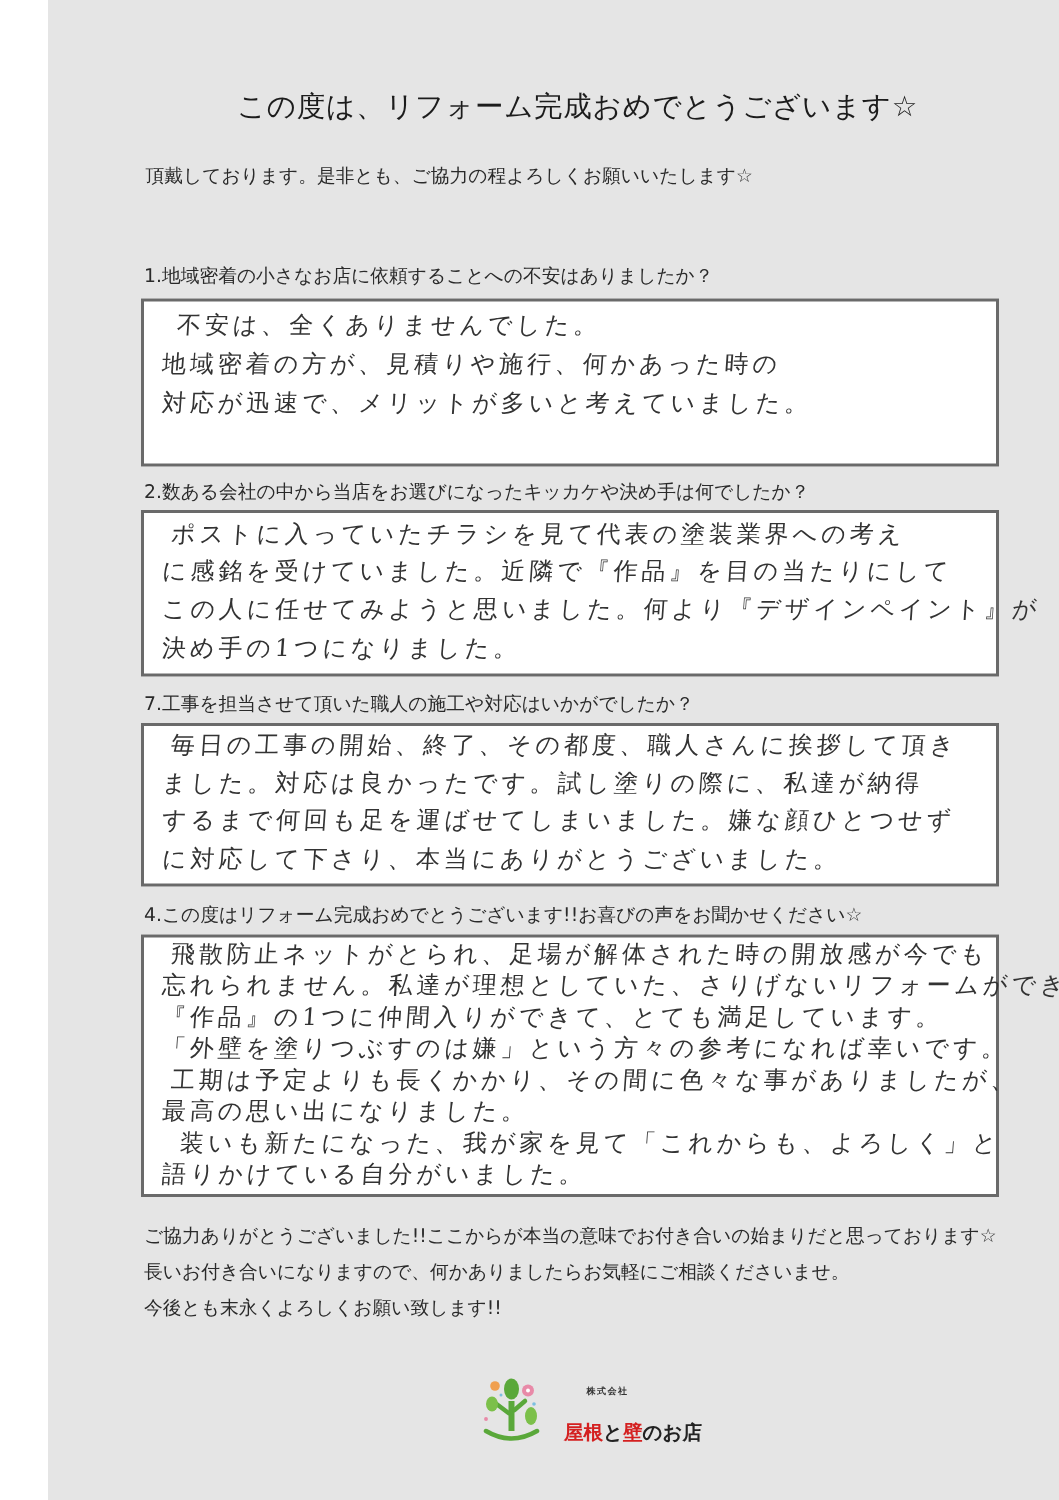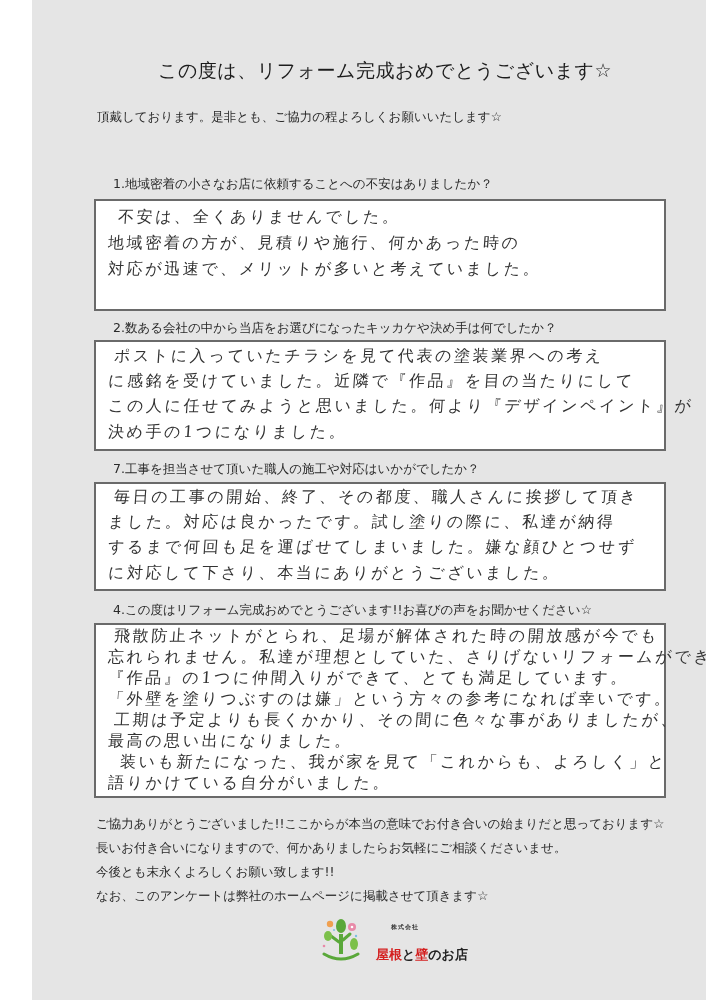--- a/index.html
+++ b/index.html
@@ -35,21 +35,21 @@
       position: absolute;
       left: 65px;
       top: 106px;
       width: 600px;
       font-size: 12.5px;
       line-height: 22px;
       color: #2a2a2a;
     }
     .q-label {
       position: absolute;
-      left: 81px;
+      left: 64px;
       font-size: 12.5px;
       color: #2a2a2a;
       white-space: nowrap;
     }
     .answer-box {
       position: absolute;
       left: 62px;
       width: 572px;
       border: 2px solid #6a6a6a;
       box-sizing: border-box;
@@ -150,21 +150,20 @@
     <div class="answer-line" style="top:85px; left:18px;">工期は予定よりも長くかかり、その間に色々な事がありましたが、</div>
     <div class="answer-line" style="top:106px;">最高の思い出になりました。</div>
     <div class="answer-line" style="top:127px; left:24px;">装いも新たになった、我が家を見て「これからも、よろしく」と</div>
     <div class="answer-line" style="top:148px;">語りかけている自分がいました。</div>
   </div>
 
   <div class="closing">
     <div>ご協力ありがとうございました!!ここからが本当の意味でお付き合いの始まりだと思っております☆</div>
     <div>長いお付き合いになりますので、何かありましたらお気軽にご相談くださいませ。</div>
     <div>今後とも末永くよろしくお願い致します!!</div>
-    <div>なお、このアンケートは弊社のホームページに掲載させて頂きます☆</div>
   </div>
 
   <div class="logo">
     <svg class="logo-mark" viewBox="0 0 50 50" width="50" height="50">
 
       <path d="M8 40 Q25 50 42 40" stroke="#5aa83a" stroke-width="3" fill="none" stroke-linecap="round"></path>
 
       <path d="M23 40 L23 20 L27 20 L27 40 Z" fill="#5aa83a"></path>
 
       <path d="M23 28 L15 22" stroke="#5aa83a" stroke-width="3" stroke-linecap="round"></path>

